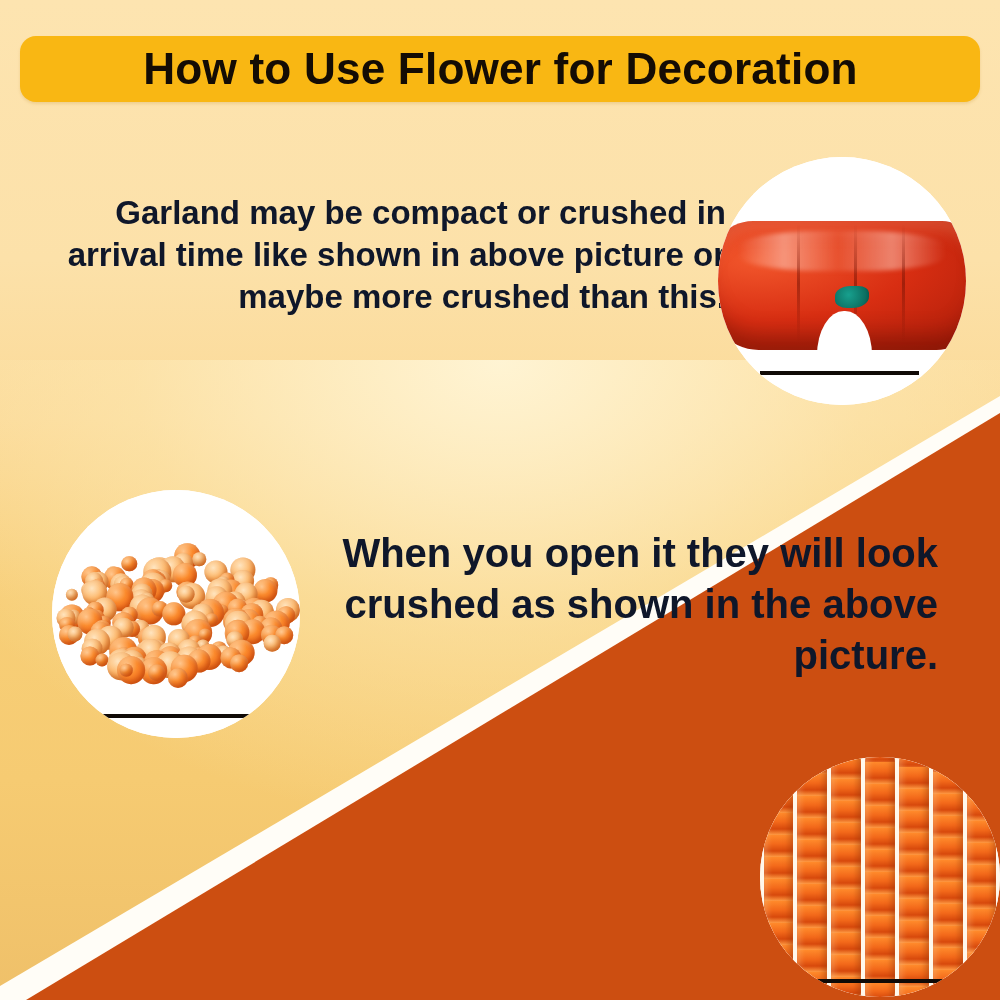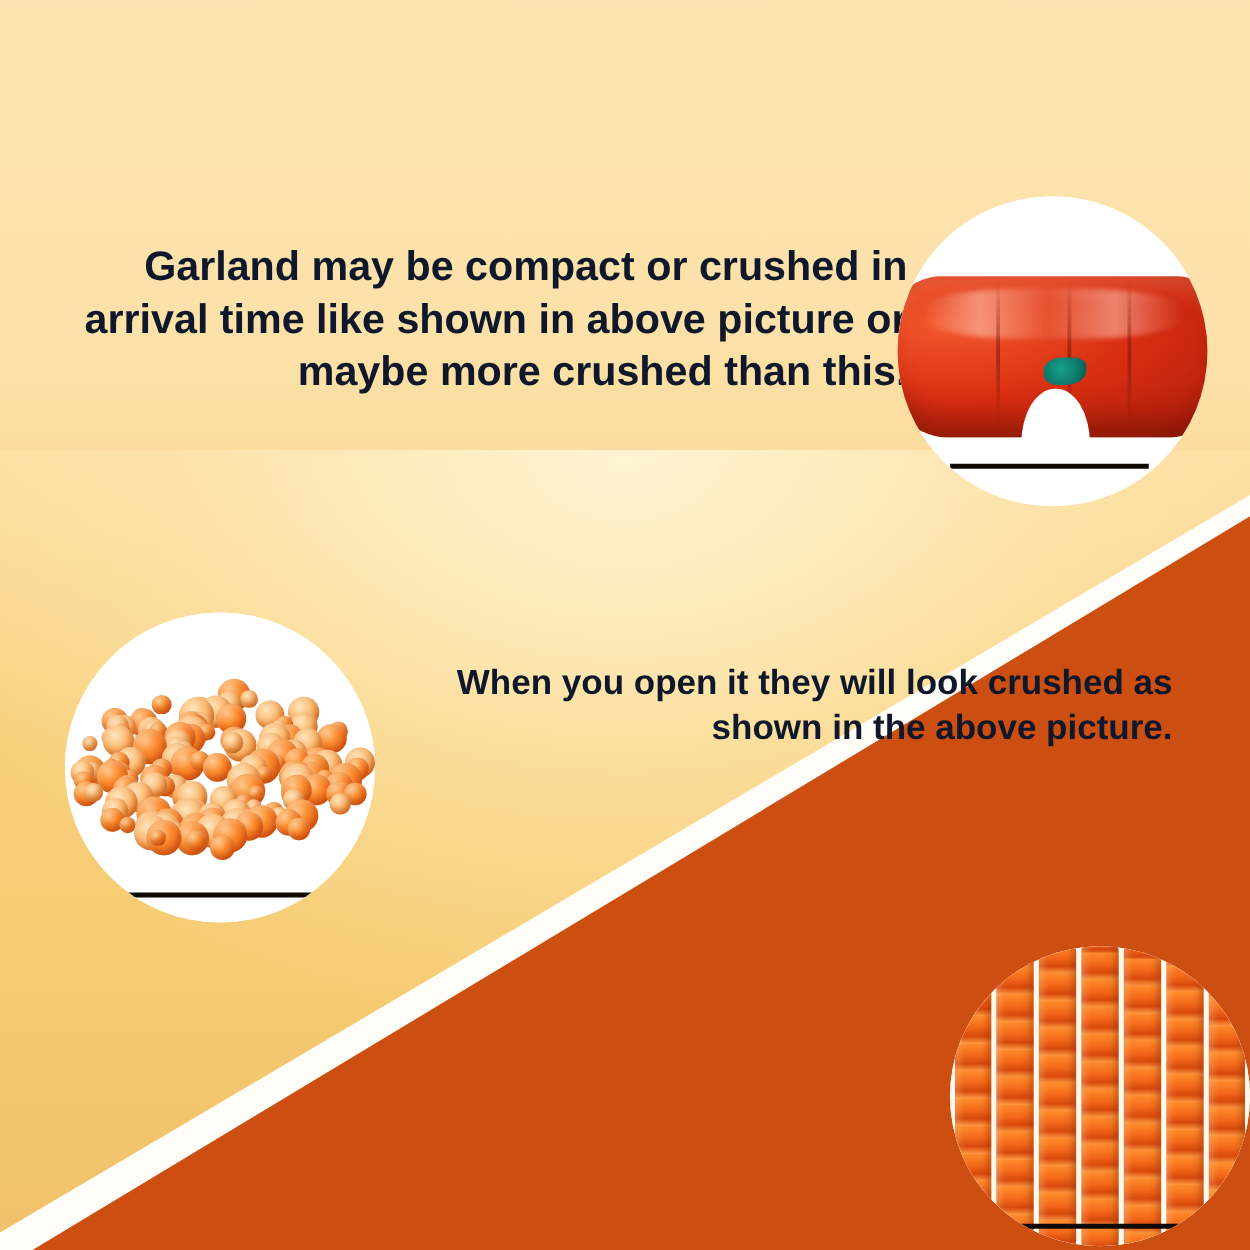--- a/index.html
+++ b/index.html
@@ -95,21 +95,21 @@
   #para-top {
     left: 8px;
     top: 192px;
     width: 718px;
     font-size: 33px;
   }
   #para-mid {
     left: 298px;
     top: 528px;
     width: 640px;
-    font-size: 28px;
+    font-size: 40px;
   }
   #para-bottom {
     left: 6px;
     top: 790px;
     width: 730px;
     font-size: 27px;
     line-height: 1.42;
   }
 
   
@@ -269,20 +269,23 @@
 </head>
 <body>
 
 <div id="poster">
 
   <div class="bg-base"></div>
   <div class="bg-soft-glow"></div>
   <div class="bg-wedge-stripe"></div>
   <div class="bg-wedge"></div>
 
+  <div class="title-banner">
+    <span class="title-text">How to Use Flower for Decoration</span>
+  </div>
 
   <div class="para" id="para-top">Garland may be compact or crushed in arrival time like shown in above picture or maybe more crushed than this.</div>
 
 
   <div class="photo-circle" id="circle-packed">
     <div class="photo-inner"></div>
     <div class="bundle"></div>
     <div class="sheen"></div>
     <div class="crease" style="left:32%"></div>
     <div class="crease" style="left:55%"></div>

